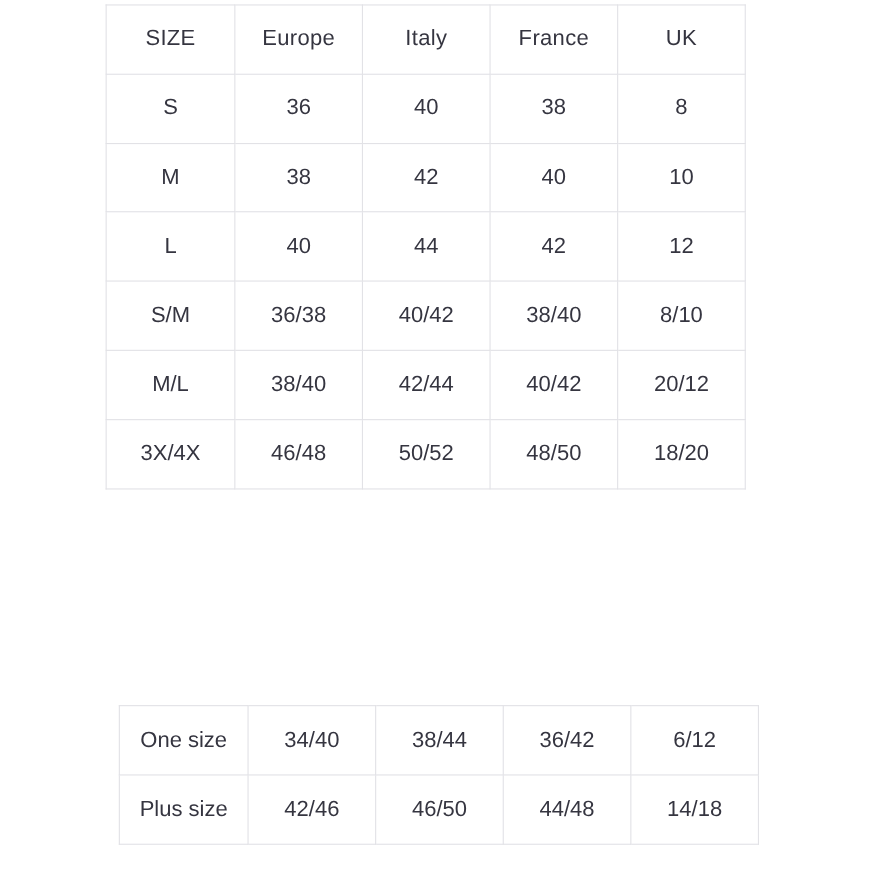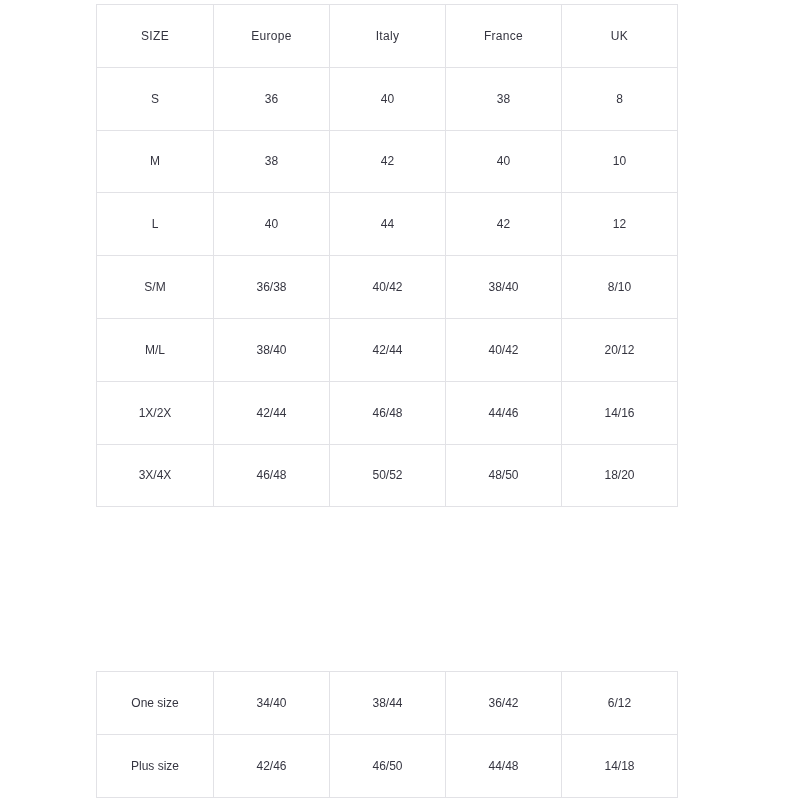--- a/index.html
+++ b/index.html
@@ -19,34 +19,34 @@
     width: 800px;
     height: 800px;
     box-sizing: border-box;
   }
   .table-wrap {
     position: absolute;
     left: 96px;
     width: 581px;
   }
   #main-table-wrap { top: 4px; }
-  #secondary-table-wrap { top: 671px; }
+  #secondary-table-wrap { top: 641px; margin-left: 12px; }
 
   table.size-table {
     border-collapse: collapse;
     width: 581px;
     table-layout: fixed;
   }
   table.size-table td,
   table.size-table th {
     border: 1px solid #e2e2e6;
     text-align: center;
     vertical-align: middle;
     font-weight: normal;
-    font-size: 12px;
+    font-size: 20px;
     color: #353540;
     padding: 0;
   }
   
   col.c0 { width: 117px; }
   col.c1 { width: 116px; }
   col.c2 { width: 116px; }
   col.c3 { width: 116px; }
   col.c4 { width: 116px; }
 
@@ -123,27 +123,20 @@
           <td class="datacell">8/10</td>
         </tr>
         <tr>
           <td class="rowlabel">M/L</td>
           <td class="datacell">38/40</td>
           <td class="datacell">42/44</td>
           <td class="datacell">40/42</td>
           <td class="datacell">20/12</td>
         </tr>
         <tr>
-          <td class="rowlabel">1X/2X</td>
-          <td class="datacell">42/44</td>
-          <td class="datacell">46/48</td>
-          <td class="datacell">44/46</td>
-          <td class="datacell">14/16</td>
-        </tr>
-        <tr>
           <td class="rowlabel">3X/4X</td>
           <td class="datacell">46/48</td>
           <td class="datacell">50/52</td>
           <td class="datacell">48/50</td>
           <td class="datacell">18/20</td>
         </tr>
       </tbody>
     </table>
   </div>
 

